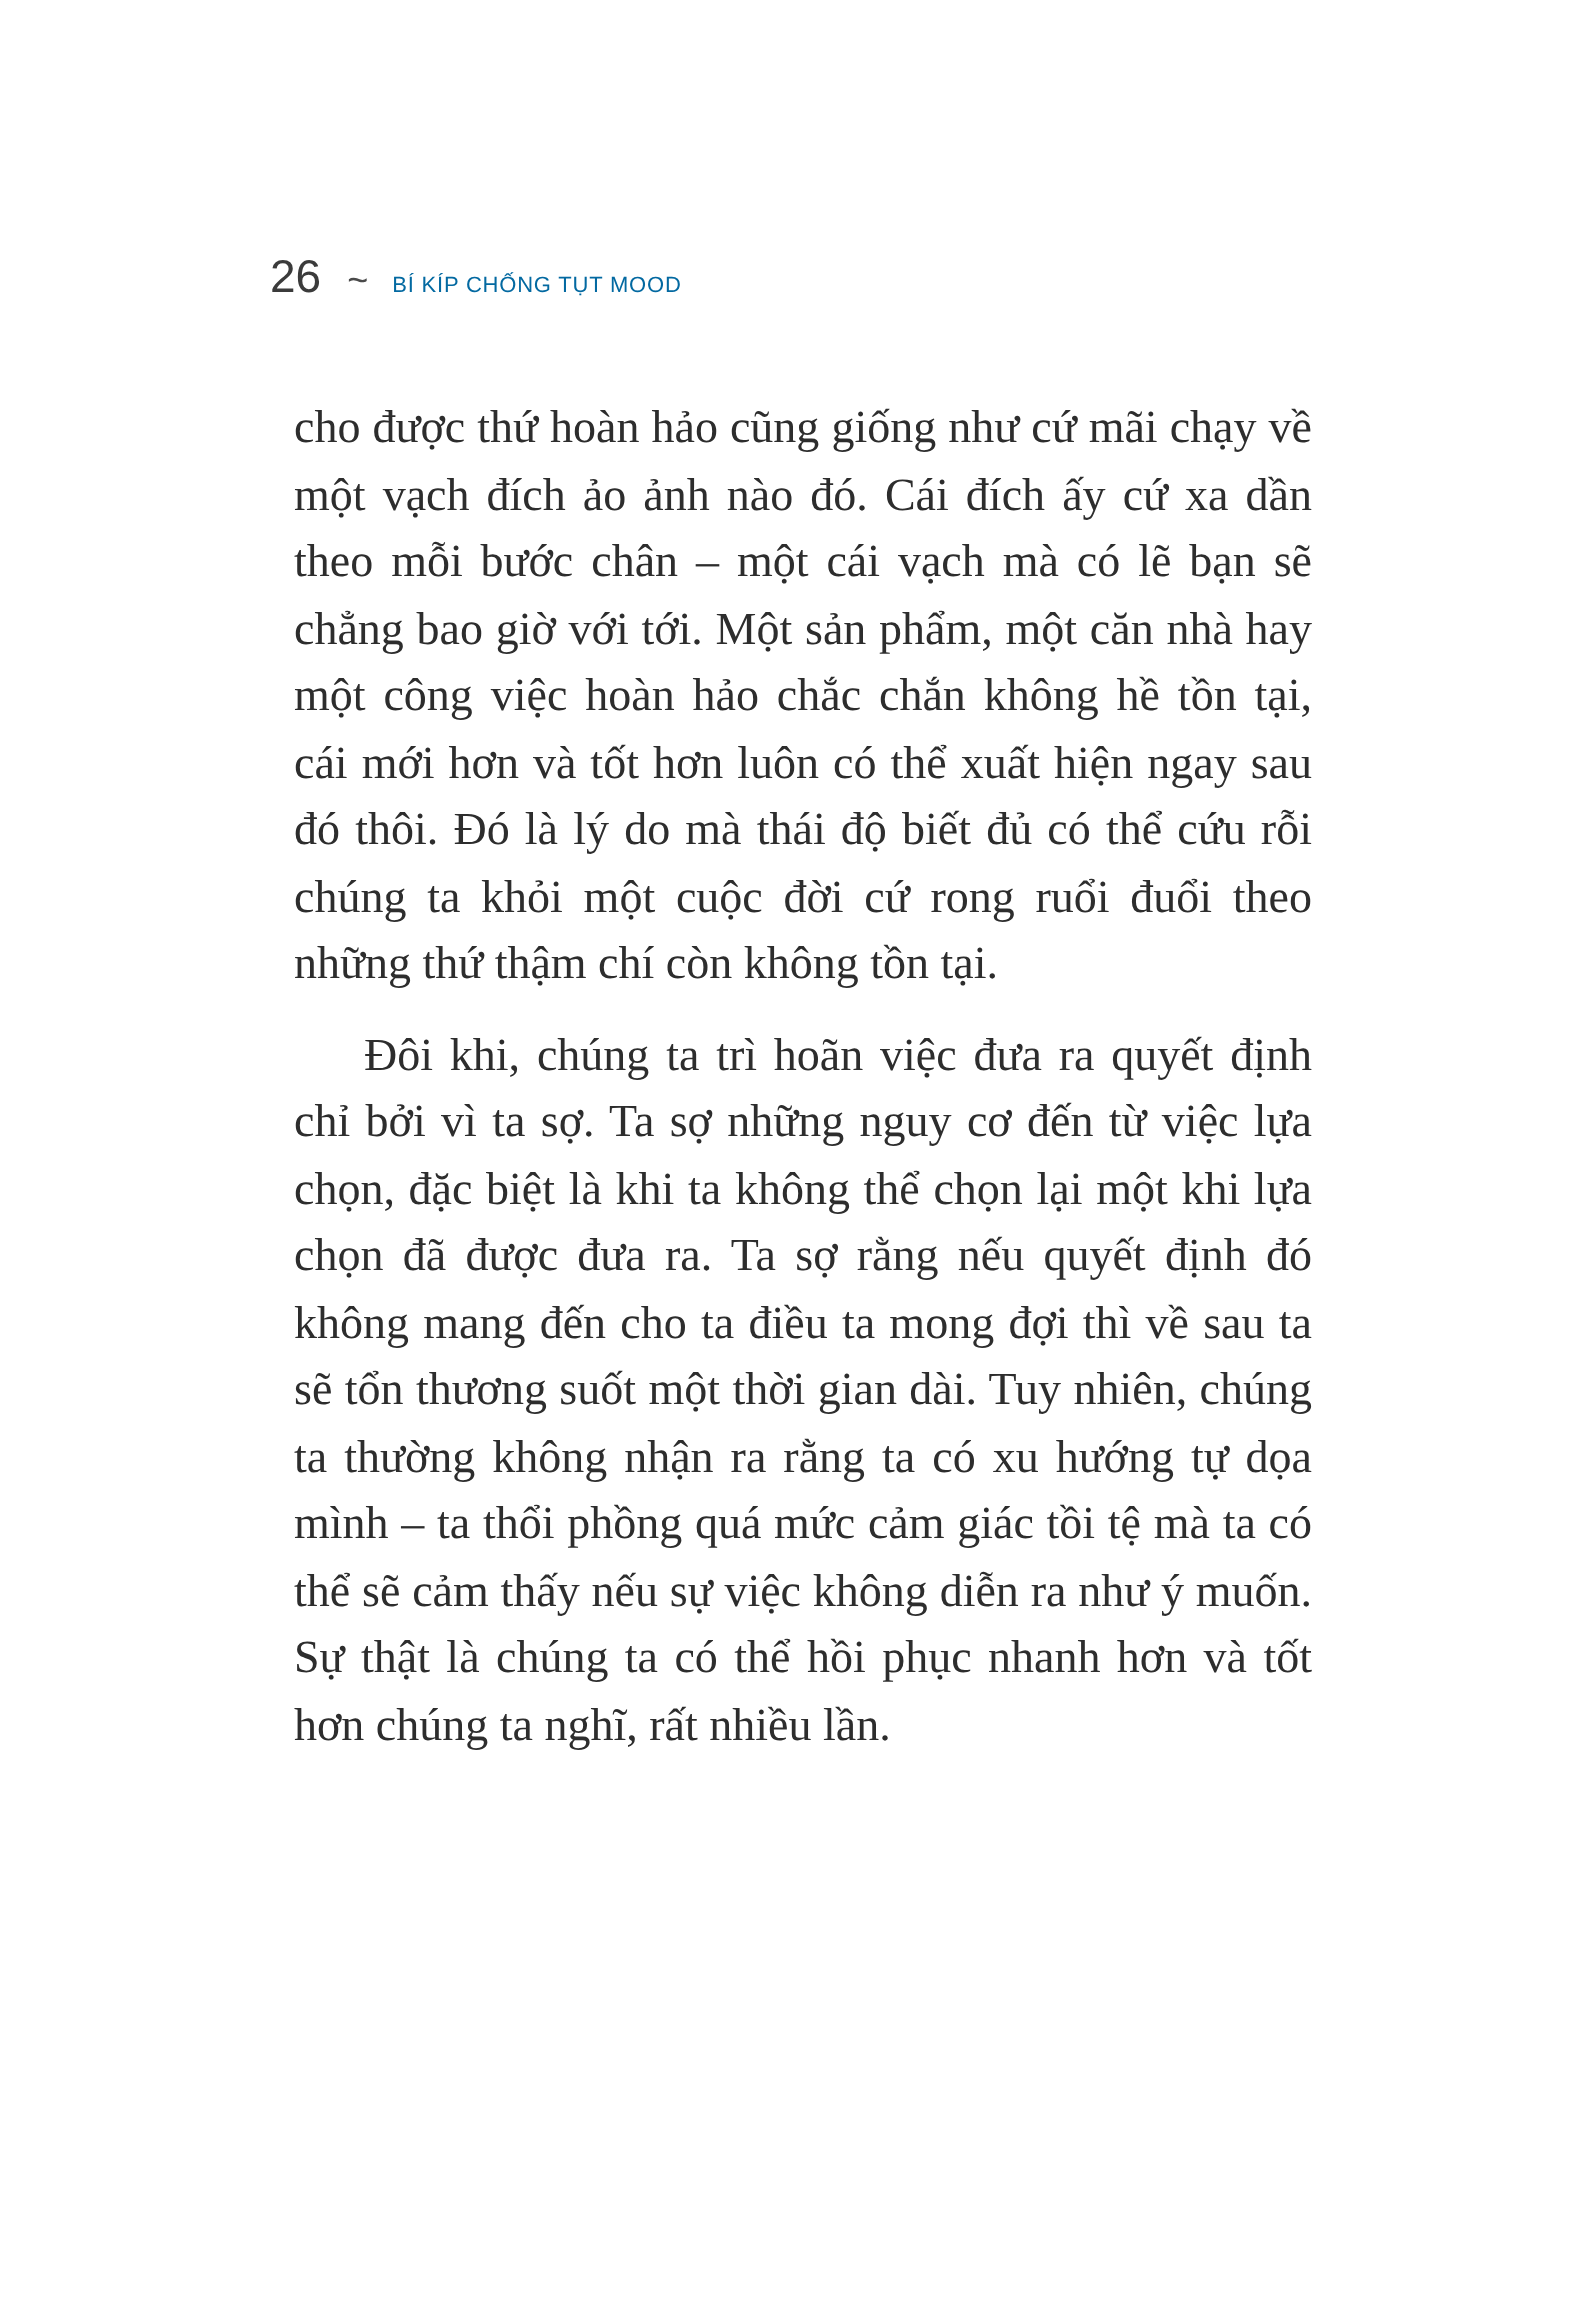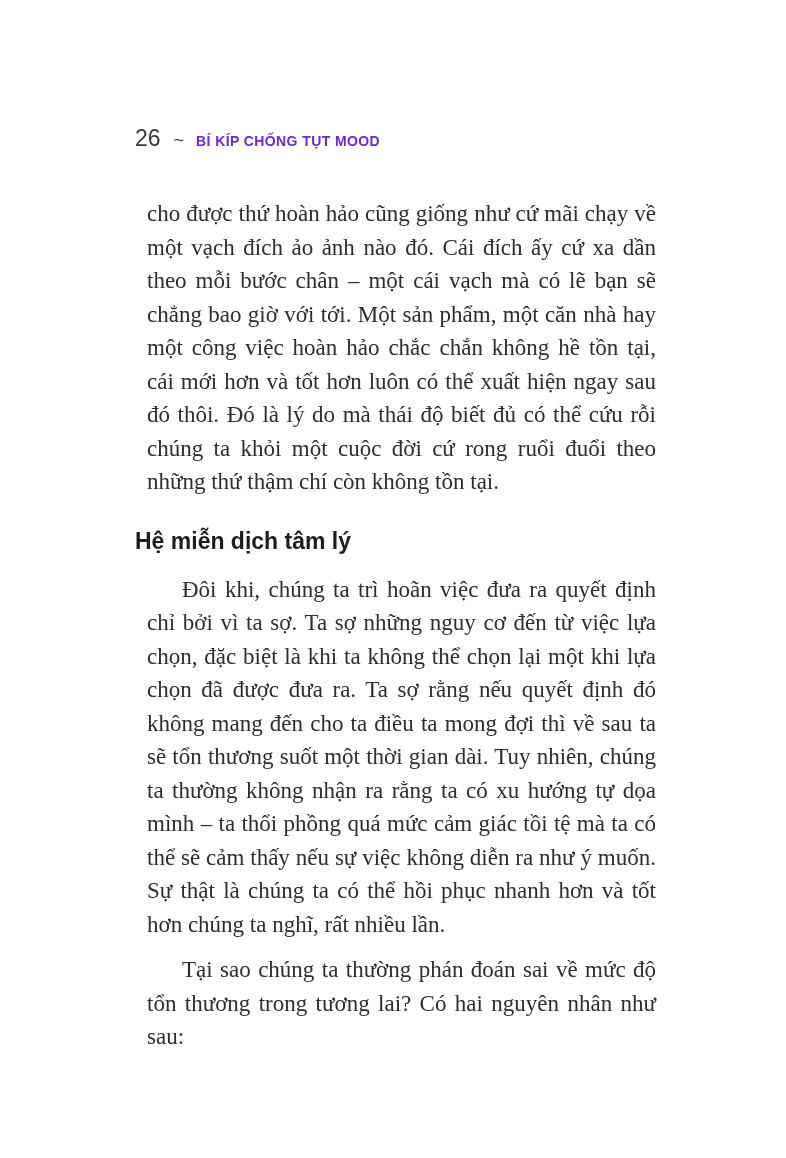--- a/index.html
+++ b/index.html
@@ -30,24 +30,24 @@
     font-size: 23px;
     font-weight: 400;
     color: #3b3b3b;
   }
   .header-separator {
     font-size: 18px;
     margin: 0 12px 0 13px;
     color: #4a4a4a;
   }
   .book-title {
-    font-size: 14px;
+    font-size: 11px;
     letter-spacing: 0.4px;
-    font-weight: 700;
-    color: #6d28d9;
+    font-weight: 400;
+    color: #0369a1;
   }
   .page-body {
     position: absolute;
     top: 185px;
     left: 135px;
     width: 533px;
     font-family: "Liberation Serif", "DejaVu Serif", serif;
     font-size: 23px;
     line-height: 33.5px;
     color: #2d2d2d;
@@ -80,20 +80,18 @@
 
   <header class="running-header">
     <span class="page-number">26</span>
     <span class="header-separator">~</span>
     <span class="book-title">BÍ KÍP CHỐNG TỤT MOOD</span>
   </header>
 
   <main class="page-body">
     <p class="para">cho được thứ hoàn hảo cũng giống như cứ mãi chạy về một vạch đích ảo ảnh nào đó. Cái đích ấy cứ xa dần theo mỗi bước chân – một cái vạch mà có lẽ bạn sẽ chẳng bao giờ với tới. Một sản phẩm, một căn nhà hay một công việc hoàn hảo chắc chắn không hề tồn tại, cái mới hơn và tốt hơn luôn có thể xuất hiện ngay sau đó thôi. Đó là lý do mà thái độ biết đủ có thể cứu rỗi chúng ta khỏi một cuộc đời cứ rong ruổi đuổi theo những thứ thậm chí còn không tồn tại.</p>
 
-    <h2 class="section-heading">Hệ miễn dịch tâm lý</h2>
 
     <p class="para indent">Đôi khi, chúng ta trì hoãn việc đưa ra quyết định chỉ bởi vì ta sợ. Ta sợ những nguy cơ đến từ việc lựa chọn, đặc biệt là khi ta không thể chọn lại một khi lựa chọn đã được đưa ra. Ta sợ rằng nếu quyết định đó không mang đến cho ta điều ta mong đợi thì về sau ta sẽ tổn thương suốt một thời gian dài. Tuy nhiên, chúng ta thường không nhận ra rằng ta có xu hướng tự dọa mình – ta thổi phồng quá mức cảm giác tồi tệ mà ta có thể sẽ cảm thấy nếu sự việc không diễn ra như ý muốn. Sự thật là chúng ta có thể hồi phục nhanh hơn và tốt hơn chúng ta nghĩ, rất nhiều lần.</p>
 
-    <p class="para indent">Tại sao chúng ta thường phán đoán sai về mức độ tổn thương trong tương lai? Có hai nguyên nhân như sau:</p>
   </main>
 
 </div>
 
 </body></html>

